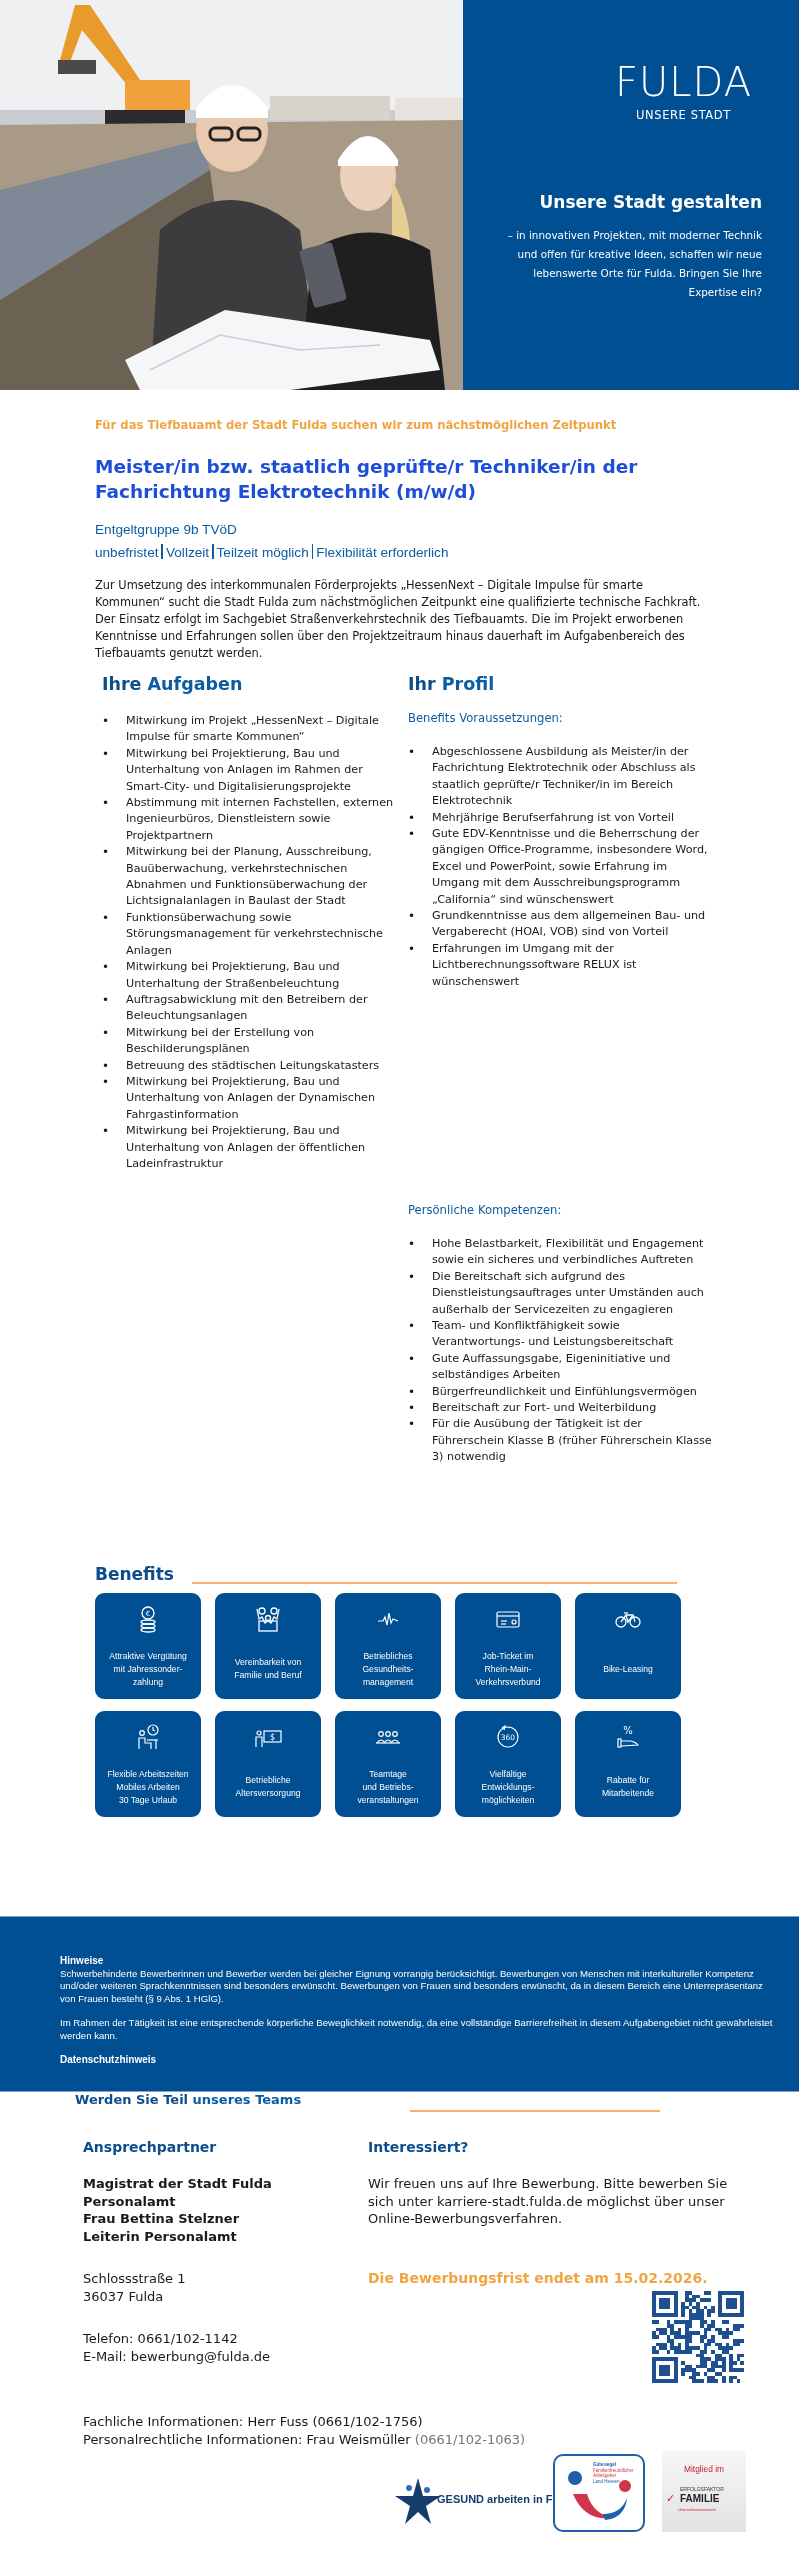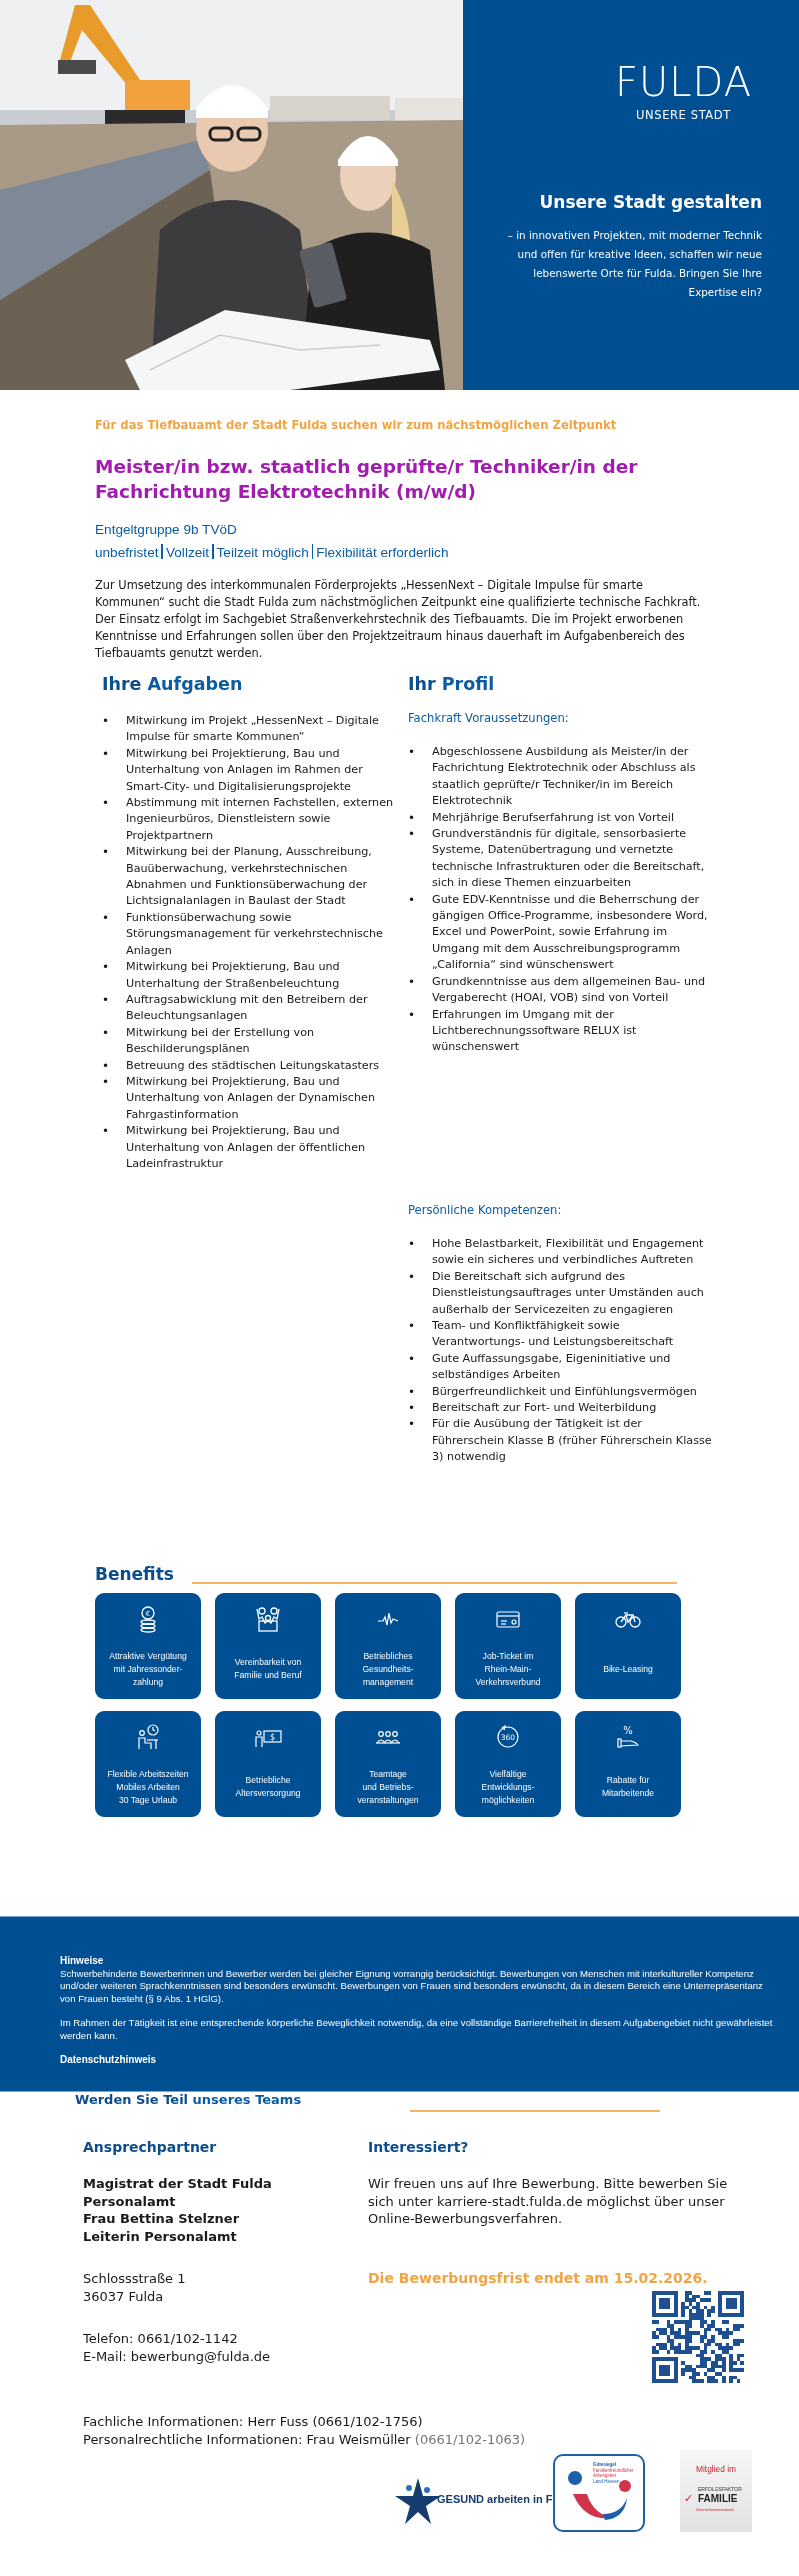--- a/index.html
+++ b/index.html
@@ -13,21 +13,21 @@
   .hero-photo svg { position: absolute; left: 0; top: 0; }
   .hero-panel { position: absolute; left: 463px; top: 0; width: 337px; height: 390px; background: #004f93; color: #fff; }
   .logo { position: absolute; right: 48px; top: 62px; text-align: center; }
   .logo-word { font-family: "DejaVu Sans", sans-serif; font-size: 40px; font-weight: 300; letter-spacing: 1px; line-height: 40px; }
   .logo-sub { font-size: 11.5px; letter-spacing: 0.6px; margin-top: 6px; }
   .hero-title { position: absolute; right: 38px; top: 192px; font-size: 17px; font-weight: bold; }
   .hero-text { position: absolute; right: 38px; top: 226px; width: 260px; font-size: 10.4px; line-height: 19px; text-align: right; }
 
   
   .intro-kicker { position: absolute; left: 95px; top: 418px; font-size: 11.6px; font-weight: bold; color: #f0a544; }
-  .job-title { position: absolute; left: 95px; top: 454px; width: 620px; font-size: 18.5px; font-weight: bold; color: #a21caf; line-height: 25px; }
+  .job-title { position: absolute; left: 95px; top: 454px; width: 620px; font-size: 18.5px; font-weight: bold; color: #1d4ed8; line-height: 25px; }
   .pay-group { position: absolute; left: 95px; top: 522px; font-size: 12.4px; color: #0c5ca3; font-family: "Liberation Sans", sans-serif; font-size: 13.6px; }
   .conditions { position: absolute; left: 95px; top: 544px; font-family: "Liberation Sans", sans-serif; font-size: 13.6px; color: #0c5ca3; }
   .conditions .sep { display: inline-block; width: 1.5px; height: 15px; background: #0c5ca3; margin: 0 3px; vertical-align: -2px; }
   .intro-text { position: absolute; left: 95px; top: 577px; width: 610px; font-size: 11.4px; line-height: 17px; }
 
   
   .col-head { position: absolute; font-size: 17.5px; color: #0c5ca3; }
   .col-head b { color: #0c4d8c; }
   .bullets { position: absolute; list-style: none; font-size: 11.2px; line-height: 16.4px; }
   .bullets li { position: relative; padding-left: 26px; }
@@ -55,21 +55,21 @@
   .c-block { position: absolute; font-size: 13px; line-height: 17.6px; }
   .c-block.bold { font-weight: bold; }
   .deadline { position: absolute; left: 368px; top: 2270px; font-size: 14px; font-weight: bold; color: #f0a544; }
   .qr { position: absolute; left: 652px; top: 2291px; width: 92px; height: 92px; }
   .more-info { position: absolute; left: 83px; top: 2413px; font-size: 13px; line-height: 17.6px; }
   .more-info .muted { color: #777; }
 
   
   .logo-gesund { position: absolute; left: 393px; top: 2476px; width: 160px; height: 50px; }
   .logo-guete { position: absolute; left: 553px; top: 2454px; width: 92px; height: 78px; border: 2px solid #1d5fa8; border-radius: 10px; background: #fff; }
-  .logo-familie { position: absolute; left: 662px; top: 2450px; width: 72px; height: 82px; background: linear-gradient(180deg,#f7f7f7,#e2e2e2); margin-left: 18px; }
+  .logo-familie { position: absolute; left: 662px; top: 2450px; width: 84px; height: 82px; background: linear-gradient(180deg,#f7f7f7,#e2e2e2); }
 </style>
 </head>
 <body>
 
 <div class="hero">
   <div class="hero-photo" title="Zwei Personen mit Bauhelmen und Bauplan auf einer Baustelle, Bagger im Hintergrund">
     <svg width="463" height="390" viewBox="0 0 463 390">
       <rect x="0" y="0" width="463" height="120" fill="#eef0f2"></rect>
       <rect x="0" y="110" width="463" height="20" fill="#c9ccd0"></rect>
       <rect x="270" y="96" width="120" height="24" fill="#d8d4cc"></rect>
@@ -127,25 +127,24 @@
     <li>Funktionsüberwachung sowie Störungsmanagement für verkehrstechnische Anlagen</li>
     <li>Mitwirkung bei Projektierung, Bau und Unterhaltung der Straßenbeleuchtung</li>
     <li>Auftragsabwicklung mit den Betreibern der Beleuchtungsanlagen</li>
     <li>Mitwirkung bei der Erstellung von Beschilderungsplänen</li>
     <li>Betreuung des städtischen Leitungskatasters</li>
     <li>Mitwirkung bei Projektierung, Bau und Unterhaltung von Anlagen der Dynamischen Fahrgastinformation</li>
     <li>Mitwirkung bei Projektierung, Bau und Unterhaltung von Anlagen der öffentlichen Ladeinfrastruktur</li>
   </ul>
 
 <h2 class="col-head" style="left:408px; top:674px;"><b>Ihr</b><span> Profil</span></h2>
-<div class="sub-head" style="left:408px; top:711px;">Fachkraft Voraussetzungen:</div>
+<div class="sub-head" style="left:408px; top:711px;">Benefits Voraussetzungen:</div>
 <ul class="bullets" id="prof-list" style="left:406px; top:744px; width:308px;">
     <li>Abgeschlossene Ausbildung als Meister/in der Fachrichtung Elektrotechnik oder Abschluss als staatlich geprüfte/r Techniker/in im Bereich Elektrotechnik</li>
     <li>Mehrjährige Berufserfahrung ist von Vorteil</li>
-    <li>Grundverständnis für digitale, sensorbasierte Systeme, Datenübertragung und vernetzte technische Infrastrukturen oder die Bereitschaft, sich in diese Themen einzuarbeiten</li>
     <li>Gute EDV-Kenntnisse und die Beherrschung der gängigen Office-Programme, insbesondere Word, Excel und PowerPoint, sowie Erfahrung im Umgang mit dem Ausschreibungsprogramm „California“ sind wünschenswert</li>
     <li>Grundkenntnisse aus dem allgemeinen Bau- und Vergaberecht (HOAI, VOB) sind von Vorteil</li>
     <li>Erfahrungen im Umgang mit der Lichtberechnungssoftware RELUX ist wünschenswert</li>
   </ul>
 <div class="sub-head" style="left:408px; top:1203px;">Persönliche Kompetenzen:</div>
 <ul class="bullets" id="pers-list" style="left:406px; top:1236px; width:308px;">
     <li>Hohe Belastbarkeit, Flexibilität und Engagement sowie ein sicheres und verbindliches Auftreten</li>
     <li>Die Bereitschaft sich aufgrund des Dienstleistungsauftrages unter Umständen auch außerhalb der Servicezeiten zu engagieren</li>
     <li>Team- und Konfliktfähigkeit sowie Verantwortungs- und Leistungsbereitschaft</li>
     <li>Gute Auffassungsgabe, Eigeninitiative und selbständiges Arbeiten</li>

